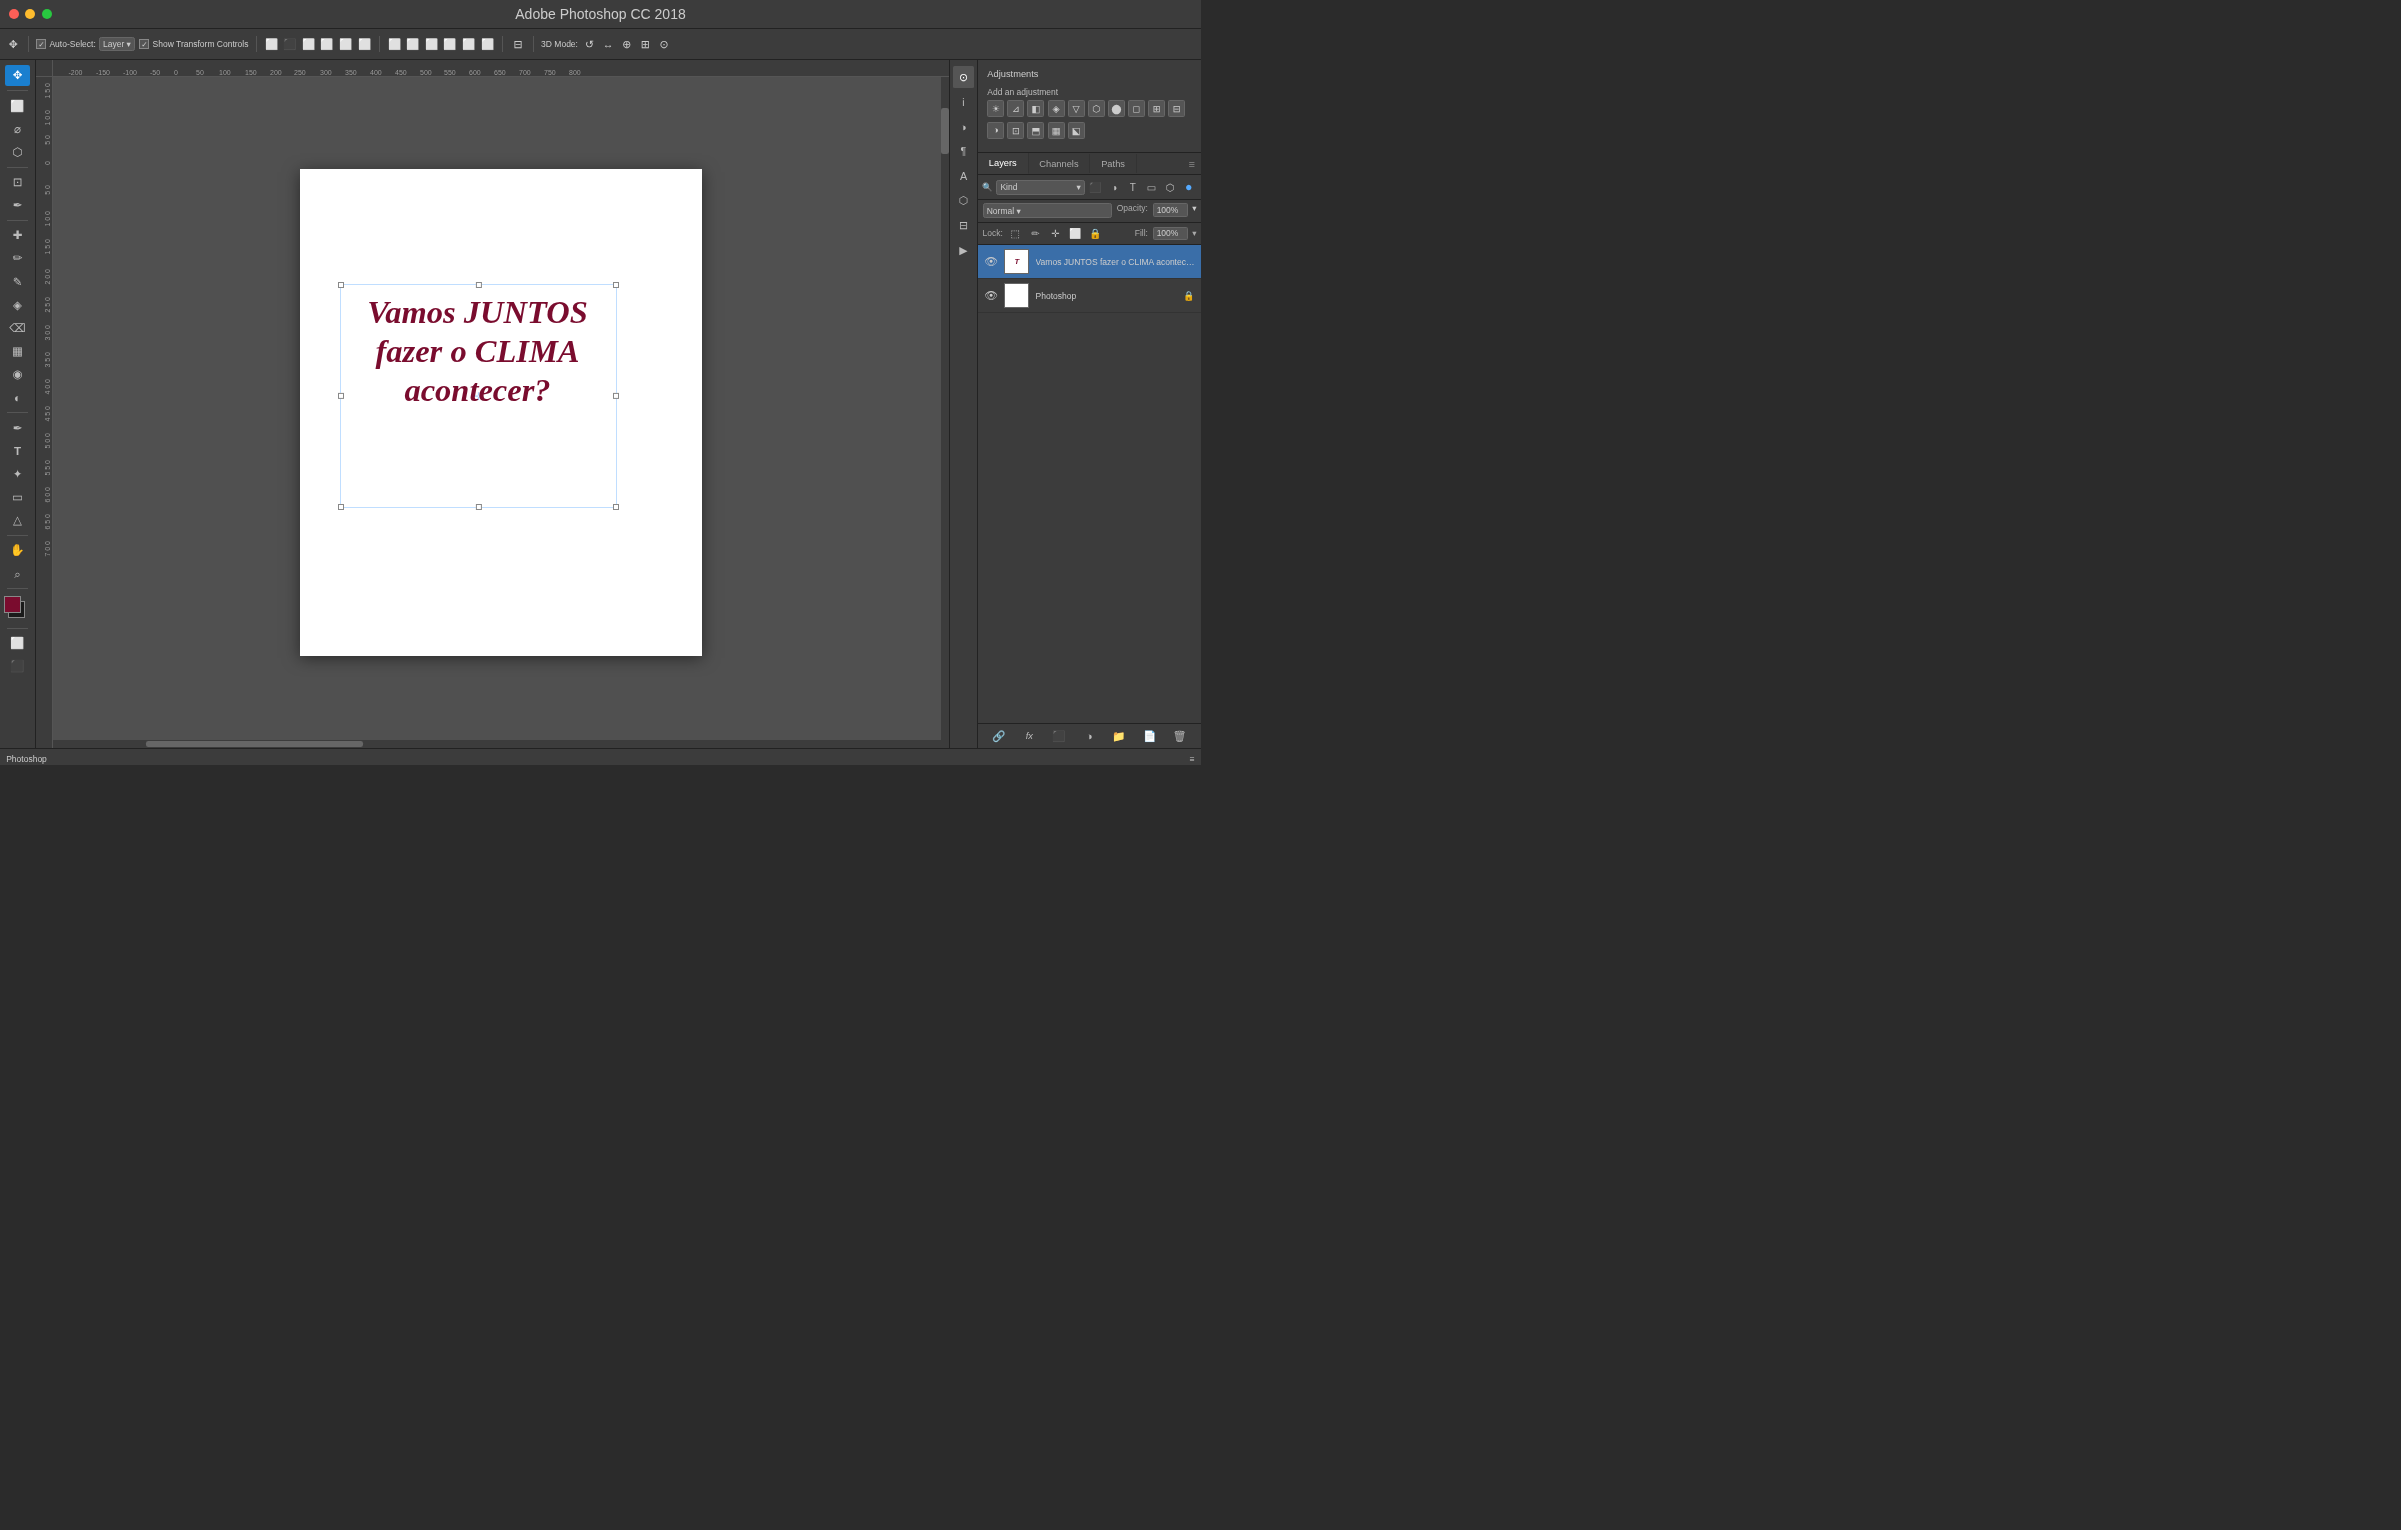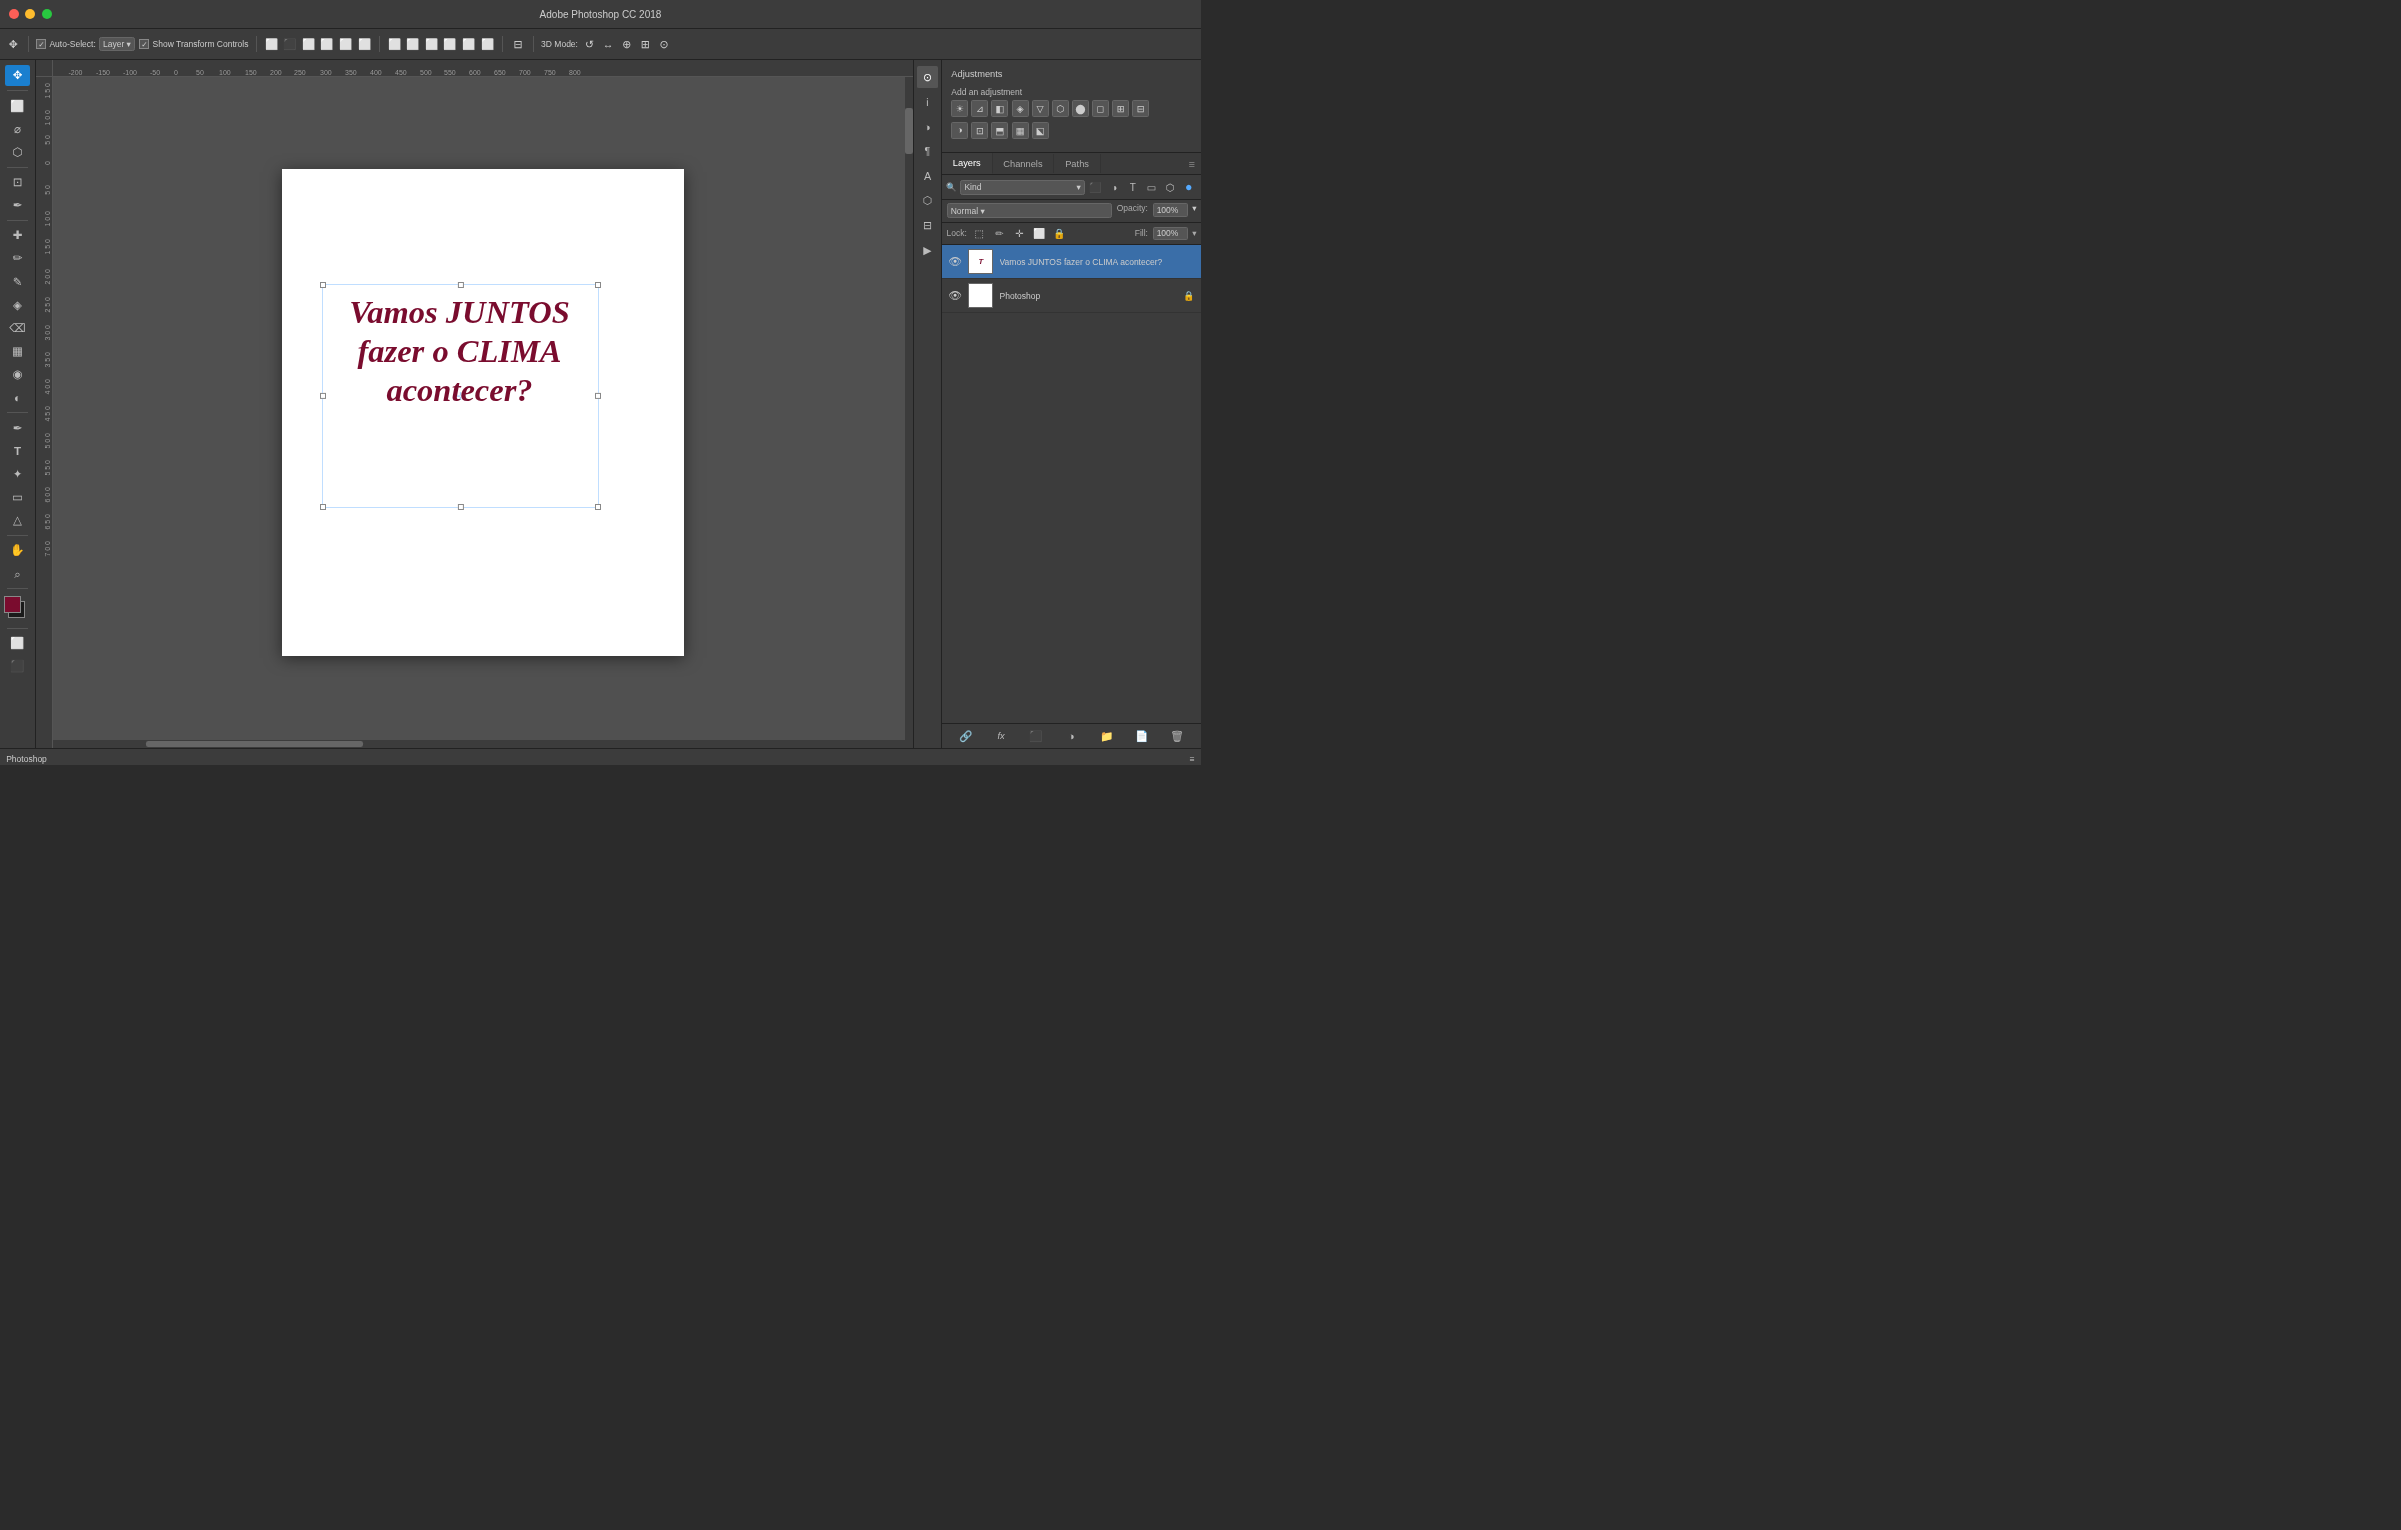--- a/index.html
+++ b/index.html
@@ -34,21 +34,21 @@
     .win-btn {
       width: 10px; height: 10px;
       border-radius: 50%;
       display: inline-block;
     }
     .win-close { background: #ff5f57; }
     .win-min { background: #febc2e; }
     .win-max { background: #28c840; }
     #app-title {
       color: #ccc;
-      font-size: 10px;
+      font-size: 14px;
     }
 
     
     #toolbar {
       height: 31px;
       background: #3c3c3c;
       border-bottom: 0.8px solid #222;
       display: flex;
       align-items: center;
       padding: 0 6.2px;
@@ -291,21 +291,21 @@
       display: flex;
       align-items: center;
       padding: 0 6.2px;
       font-size: 8.5px;
       color: #aaa;
       gap: 9.3px;
     }
 
     
     #right-panel {
-      width: 260px;
+      width: 224px;
       background: #3c3c3c;
       border-left: 0.8px solid #222;
       display: flex;
       flex-direction: column;
     }
 
     
     #adjustments-panel {
       padding: 9.3px;
       border-bottom: 0.8px solid #222;

